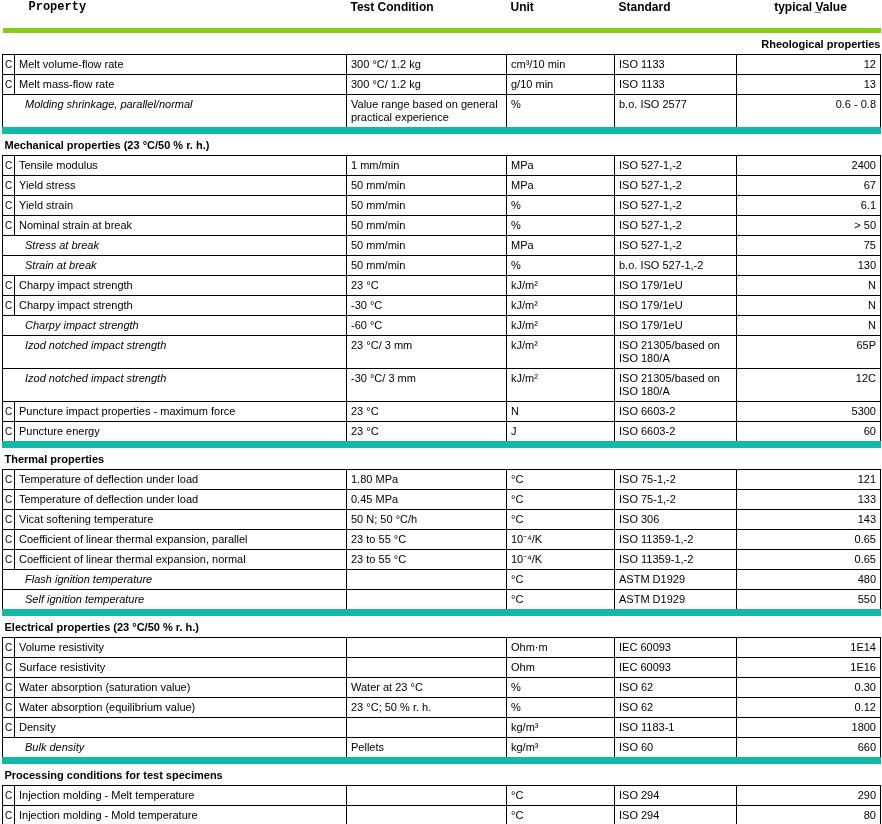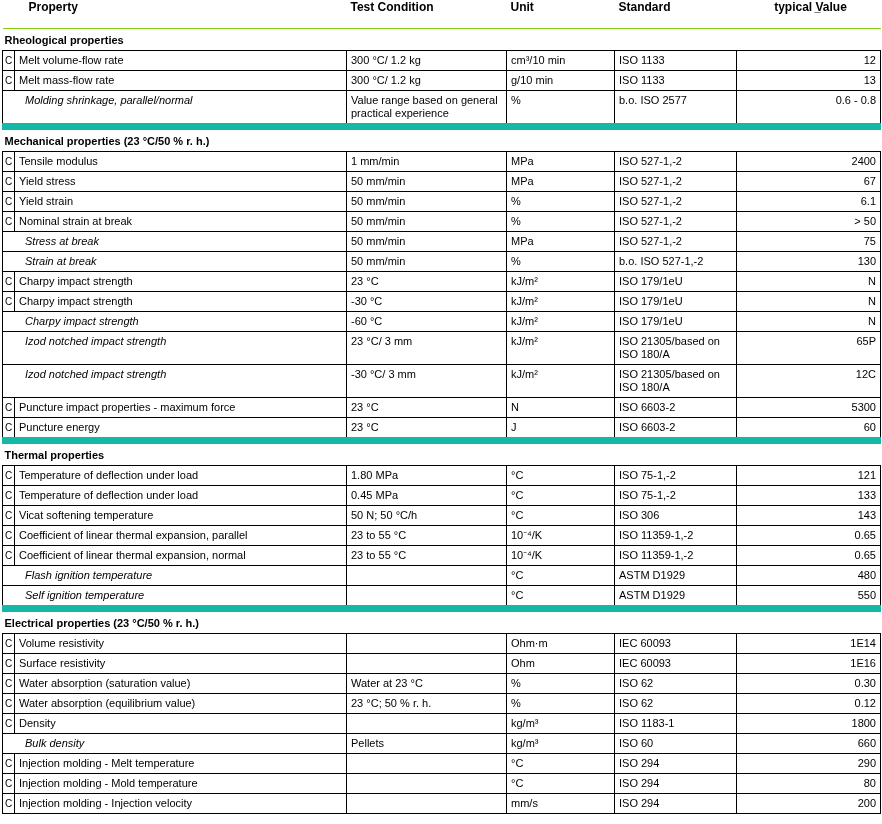--- a/index.html
+++ b/index.html
@@ -33,21 +33,21 @@
 
   
   tr.header-row td {
     font-size: 12px;
     font-weight: bold;
     padding: 0 0 8px 0;
     vertical-align: top;
     border: none;
     color: #000;
   }
-  tr.header-row td.h-prop { padding-left: 26px; }
+  tr.header-row td.h-prop { padding-left: 26px; font-family: Liberation Mono, monospace; }
   tr.header-row td.h-cond { padding-left: 4px; }
   tr.header-row td.h-unit { padding-left: 4px; }
   tr.header-row td.h-std  { padding-left: 4px; }
   tr.header-row td.h-val  { padding-left: 4px; text-align: center; }
   .hdr-sub {
     display: block;
     font-weight: bold;
     font-size: 11px;
     height: 6px;
     line-height: 6px;
@@ -56,21 +56,21 @@
 
   
   tr.section-row td {
     font-size: 11px;
     font-weight: bold;
     border: none;
     border-top: 7px solid #14b8a6;
     padding: 5px 0 4px 2px;
     background: #ffffff;
   }
-  tr.section-row.first td { border-top: 1px solid #84cc16; }
+  tr.section-row.first td { border-top: 5px solid #84cc16; text-align: right; }
 
   
   tr.data-row td {
     border: 1px solid #000;
     padding: 3px 4px 3px 4px;
     font-size: 11px;
     vertical-align: top;
     line-height: 13px;
     height: 13px;
   }
@@ -483,20 +483,23 @@
             <div class="prop-inner">
               <div class="c-flag empty"></div>
               <div class="prop-text indented">Bulk density</div>
             </div>
           </td>
           <td class="cell-cond">Pellets</td>
           <td class="cell-unit">kg/m³</td>
           <td class="cell-std">ISO 60</td>
           <td class="cell-val">660</td>
         </tr>
+        <tr class="section-row">
+          <td colspan="5">Processing conditions for test specimens</td>
+        </tr>
         <tr class="data-row">
           <td class="cell-prop">
             <div class="prop-inner">
               <div class="c-flag">C</div>
               <div class="prop-text">Injection molding - Melt temperature</div>
             </div>
           </td>
           <td class="cell-cond"></td>
           <td class="cell-unit">°C</td>
           <td class="cell-std">ISO 294</td>

